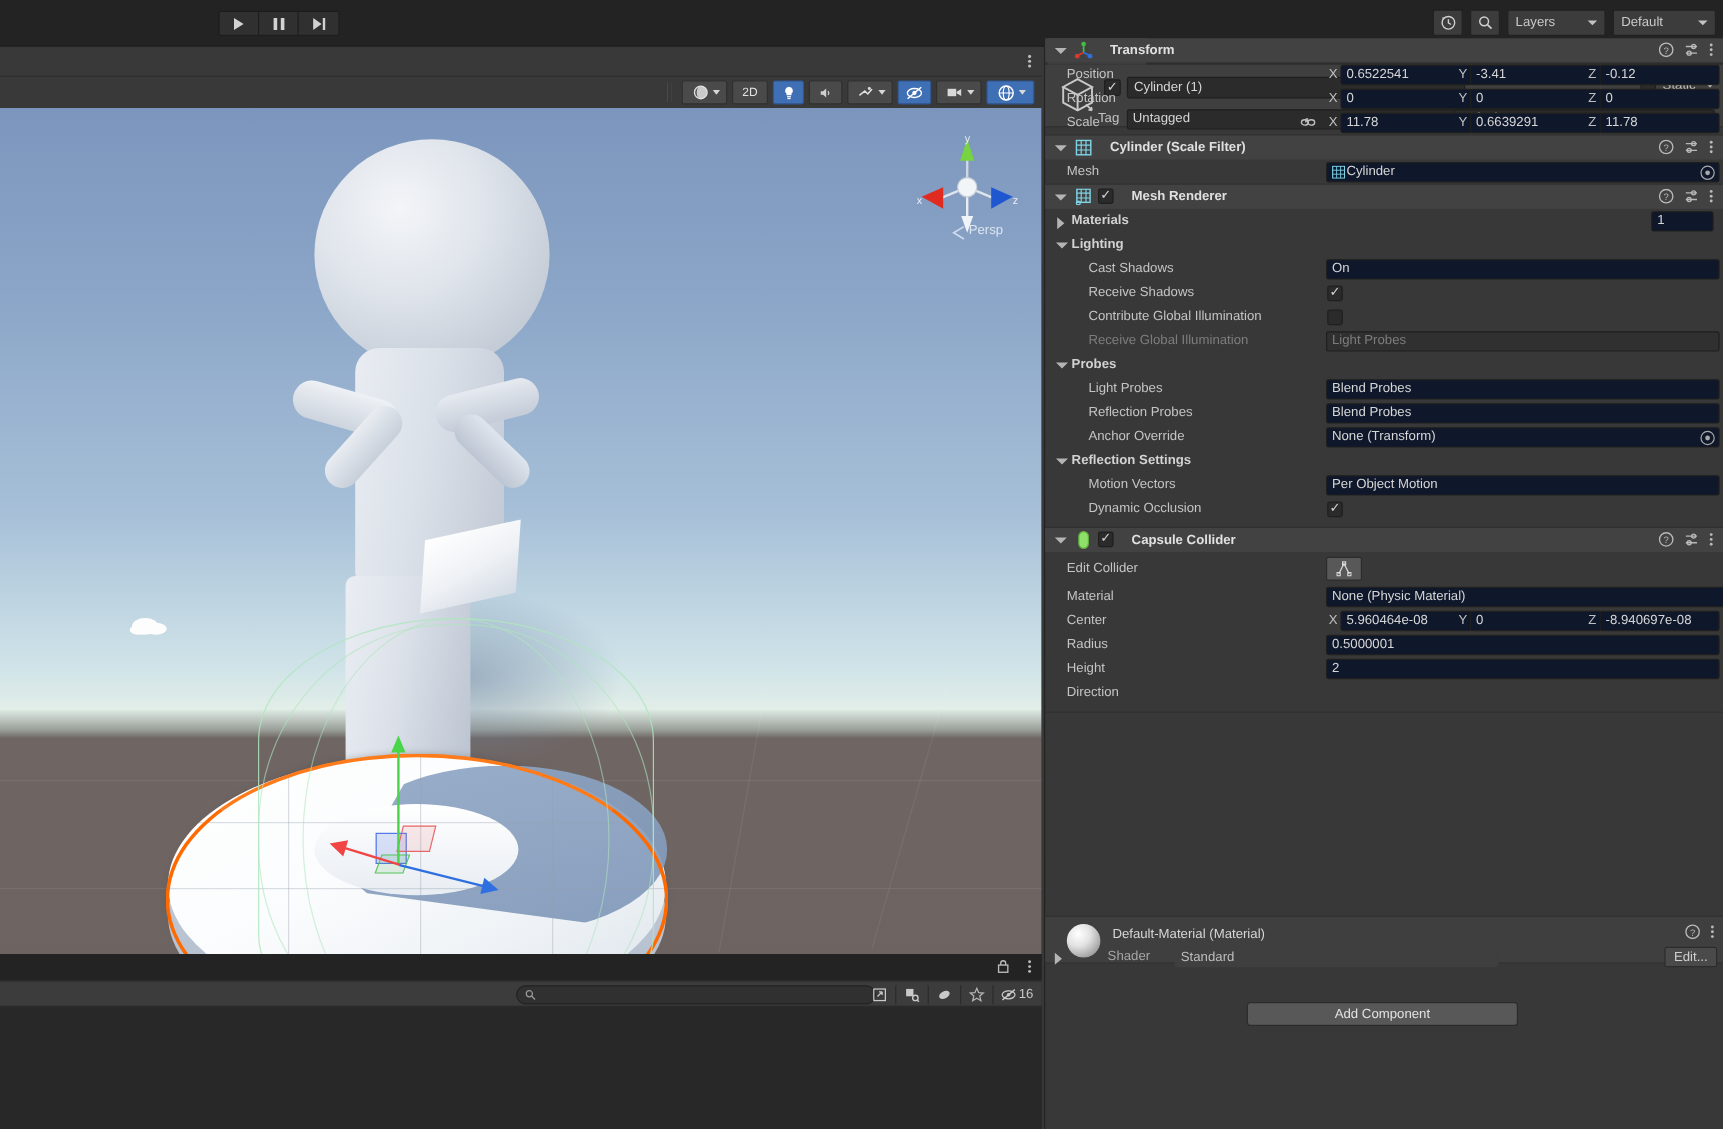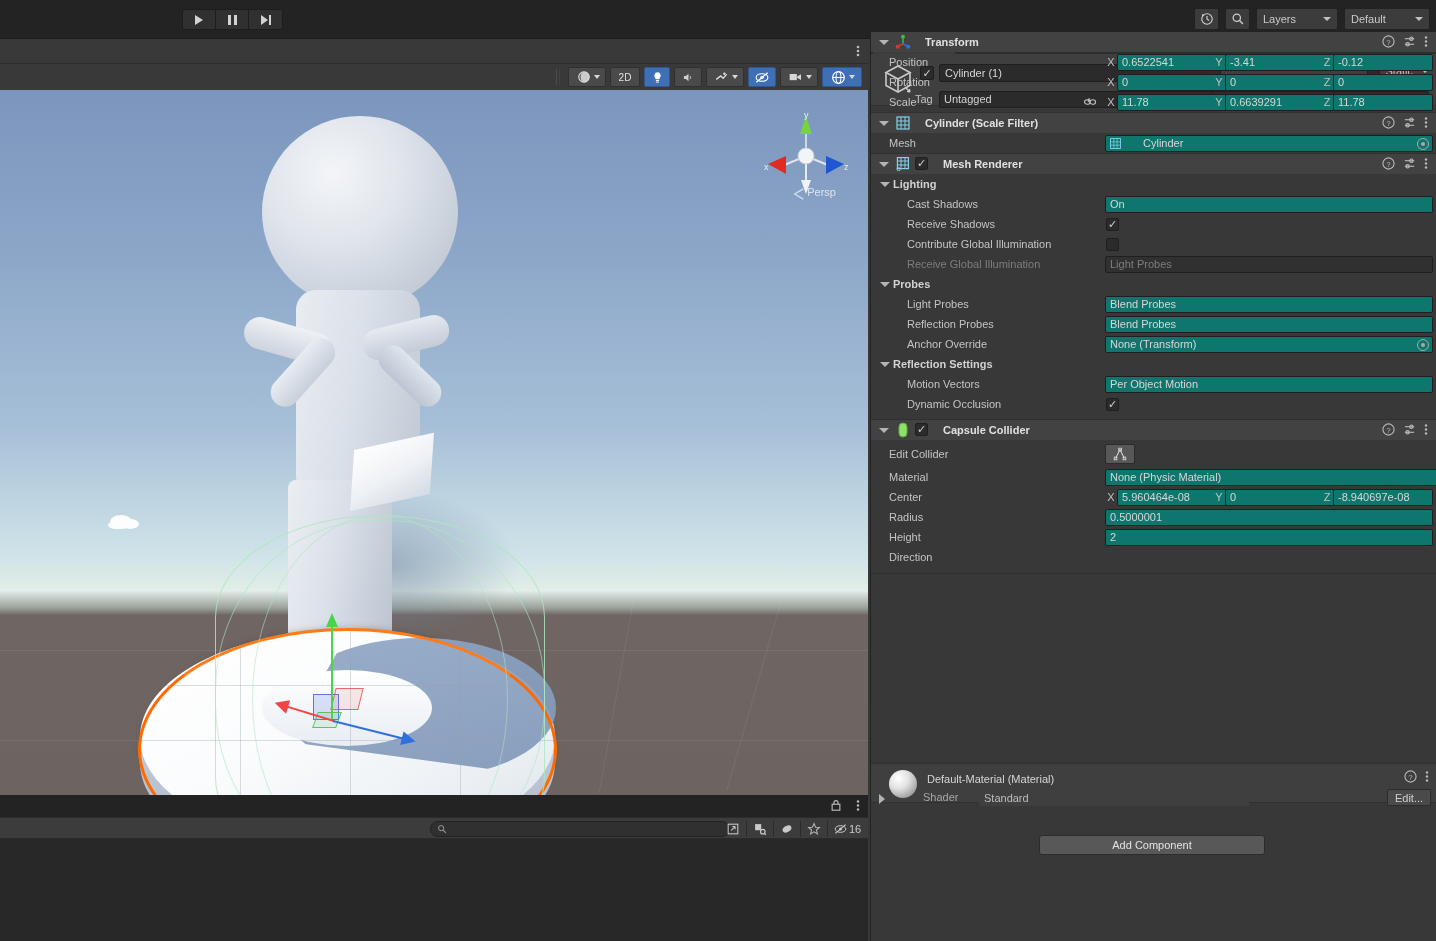--- a/index.html
+++ b/index.html
@@ -181,21 +181,21 @@
   .comp-icons{ position:absolute; right:8px; top:3px; display:flex; align-items:center; gap:8px; }
   .foldout{ width:0;height:0; border-left:5px solid transparent;border-right:5px solid transparent;
     border-top:5px solid #b4b4b4; cursor:pointer; }
   .foldout.closed{ border-top:5px solid transparent; border-bottom:5px solid transparent;
     border-left:6px solid #b4b4b4; border-right:none; }
 
   .row{ height:20px; display:flex; align-items:center; position:relative; }
   .rlabel{ color:#c4c4c4; font-size:11px; padding-left:18px; }
   .rlabel.ind{ padding-left:36px; }
   .rlabel.dim{ color:#7d7d7d; }
-  .fld{ height:17px; background:#0f766e; border:1px solid #1f1f1f; border-radius:2px;
+  .fld{ height:17px; background:#0f172a; border:1px solid #1f1f1f; border-radius:2px;
      color:#d6d6d6; font-size:11px; display:flex; align-items:center; padding:0 4px; overflow:hidden; white-space:nowrap; }
   .fld.dim{ color:#7d7d7d; background:#303030; }
   .axis{ color:#c0c0c0; font-size:11px; width:12px; text-align:center; }
   .cb{ width:13px;height:13px; background:#2b2b2b; border:1px solid #1f1f1f; border-radius:2px;
      display:flex;align-items:center;justify-content:center; cursor:pointer; }
   .objfield{ position:relative; }
   .objdot{ position:absolute; right:3px; top:2px; width:12px;height:12px; border-radius:50%;
      border:1.5px solid #a9a9a9; display:flex;align-items:center;justify-content:center; }
   .objdot i{ width:4px;height:4px;border-radius:50%;background:#a9a9a9; display:block; }
 
@@ -638,21 +638,21 @@
             </svg>
           <svg width="4" height="13" viewBox="0 0 4 13">
               <circle cx="2" cy="2.5" r="1.2" fill="#b9b9b9"></circle>
               <circle cx="2" cy="6.5" r="1.2" fill="#b9b9b9"></circle>
               <circle cx="2" cy="10.5" r="1.2" fill="#b9b9b9"></circle>
             </svg>
         </span>
       </div>
       <div class="row">
         <span class="rlabel">Mesh</span>
-        <div class="fld objfield" style="position:absolute;left:234px;width:328px;gap:22px">
+        <div class="fld objfield" style="position:absolute;left:234px;width:328px;gap:1px">
           <svg width="11" height="11" viewBox="0 0 12 12">
             <rect x="0.6" y="0.6" width="10.8" height="10.8" fill="none" stroke="#7fd4e8" stroke-width="1"></rect>
             <line x1="4.2" y1="0.6" x2="4.2" y2="11.4" stroke="#7fd4e8" stroke-width=".8"></line>
             <line x1="7.8" y1="0.6" x2="7.8" y2="11.4" stroke="#7fd4e8" stroke-width=".8"></line>
             <line x1="0.6" y1="4.2" x2="11.4" y2="4.2" stroke="#7fd4e8" stroke-width=".8"></line>
             <line x1="0.6" y1="7.8" x2="11.4" y2="7.8" stroke="#7fd4e8" stroke-width=".8"></line>
           </svg>
           <span>Cylinder</span>
           <span class="objdot">
               <i></i>
@@ -688,20 +688,25 @@
               <circle cx="5" cy="10" r="1.8" fill="none" stroke="#b9b9b9" stroke-width="1.2"></circle>
             </svg>
           <svg width="4" height="13" viewBox="0 0 4 13">
               <circle cx="2" cy="2.5" r="1.2" fill="#b9b9b9"></circle>
               <circle cx="2" cy="6.5" r="1.2" fill="#b9b9b9"></circle>
               <circle cx="2" cy="10.5" r="1.2" fill="#b9b9b9"></circle>
             </svg>
         </span>
       </div>
 
+      <div class="row">
+        <span class="foldout closed" style="position:absolute;left:10px;top:7px"></span>
+        <span class="rlabel" style="padding-left:22px;font-weight:bold;color:#d2d2d2">Materials</span>
+        <span class="fld" style="position:absolute;right:8px;width:52px">1</span>
+      </div>
 
       <div class="row">
         <span class="foldout" style="position:absolute;left:9px;top:8px"></span>
         <span class="rlabel" style="padding-left:22px;font-weight:bold;color:#d2d2d2">Lighting</span>
       </div>
 
       <div class="row">
         <span class="rlabel ind">Cast Shadows</span>
         <div class="fld" style="position:absolute;left:234px;width:328px">
           <span>On</span>

